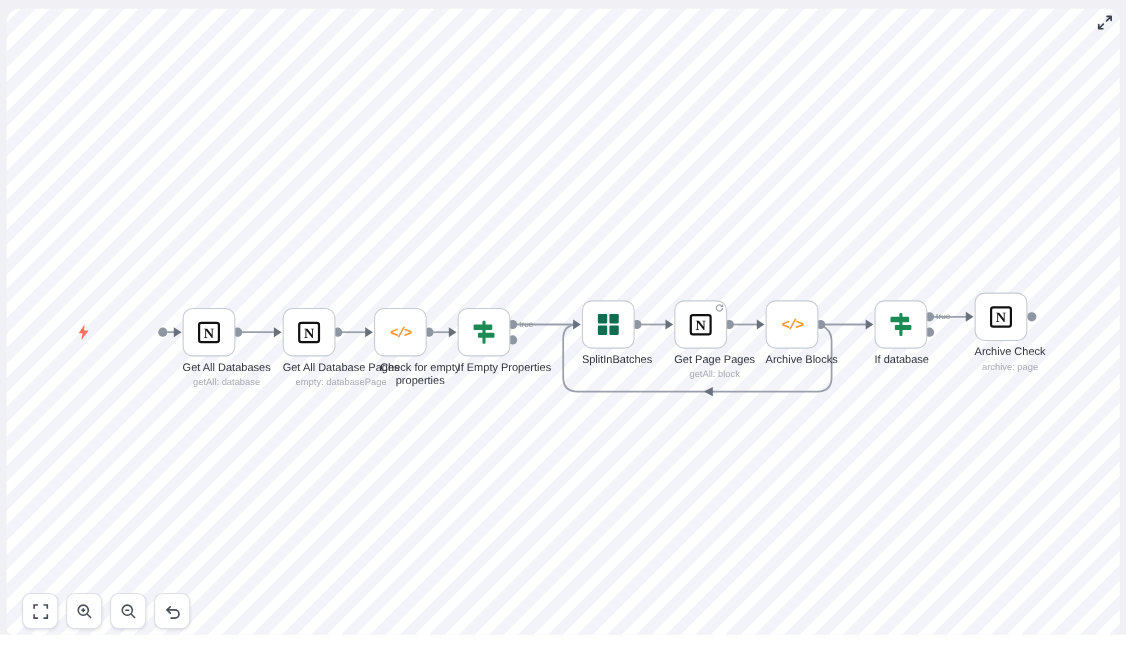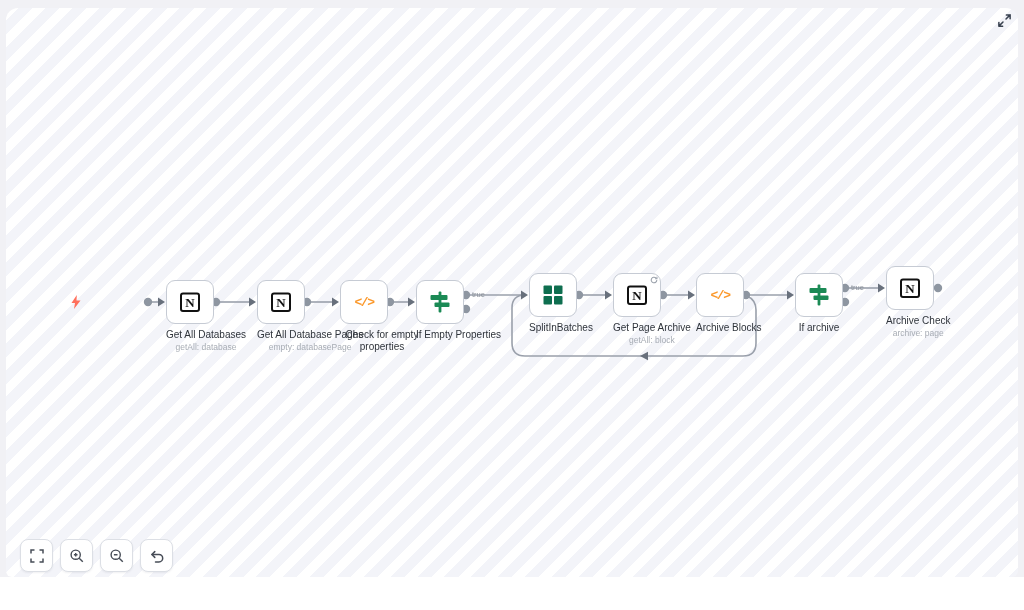--- a/index.html
+++ b/index.html
@@ -158,40 +158,40 @@
         <svg width="8" height="8" viewBox="0 0 12 12" fill="none" stroke="#9aa1ab" stroke-width="1.6">
           <path d="M10.2 6 a4.2 4.2 0 1 1 -1.3 -3"></path>
           <path d="M10.4 1.2 V4 H7.6"></path>
         </svg>
       </span>
       <svg width="24" height="24" viewBox="0 0 24 24">
         <rect x="3" y="3.5" width="18" height="17.5" rx="2" fill="#fff" stroke="#111111" stroke-width="2"></rect>
         <text x="12" y="17" font-family="Liberation Serif, serif" font-size="13" font-weight="bold" text-anchor="middle" fill="#111111">N</text>
       </svg>
     </div>
-    <div class="node-label">Get Page Archive</div>
+    <div class="node-label">Get Page Pages</div>
     <div class="node-sublabel">getAll: block</div>
   </div>
 
   <div class="node" style="left:690px;top:265px">
     <div class="node-box">
       <span class="code-glyph">&lt;/&gt;</span>
     </div>
     <div class="node-label">Archive Blocks</div>
   </div>
 
   <div class="node" style="left:789px;top:265px">
     <div class="node-box">
       <svg width="26" height="26" viewBox="0 0 26 26" fill="#1B8A55">
         <rect x="11.6" y="2.5" width="2.8" height="21" rx="1"></rect>
         <rect x="3.5" y="6" width="17" height="5" rx="1"></rect>
         <rect x="7.5" y="13.5" width="15" height="4.6" rx="1"></rect>
       </svg>
     </div>
-    <div class="node-label">If archive</div>
+    <div class="node-label">If database</div>
   </div>
 
   <div class="node" style="left:880px;top:258px">
     <div class="node-box">
       <svg width="24" height="24" viewBox="0 0 24 24">
         <rect x="3" y="3.5" width="18" height="17.5" rx="2" fill="#fff" stroke="#111111" stroke-width="2"></rect>
         <text x="12" y="17" font-family="Liberation Serif, serif" font-size="13" font-weight="bold" text-anchor="middle" fill="#111111">N</text>
       </svg>
     </div>
     <div class="node-label">Archive Check</div>

